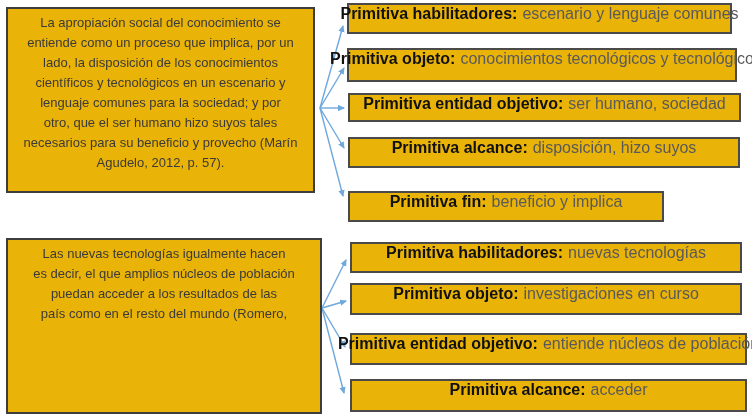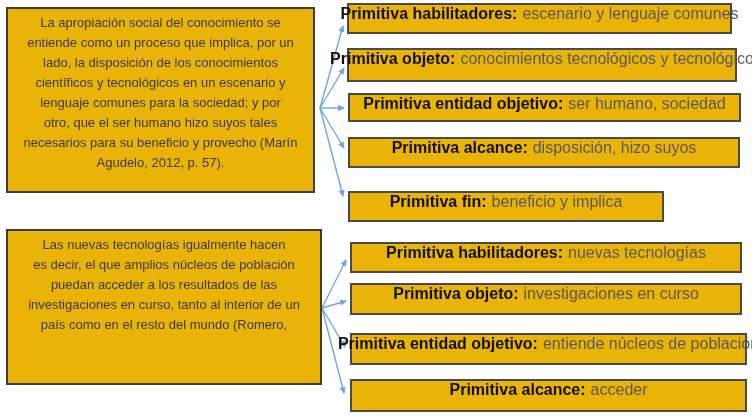--- a/index.html
+++ b/index.html
@@ -113,25 +113,24 @@
   <div class="box prim-box" style="left:348px; top:137px; width:392px; height:31px;">
     <span class="prim-label">Primitiva alcance:</span>
     <span class="prim-value">disposición, hizo suyos</span>
   </div>
 
   <div class="box prim-box" style="left:348px; top:183px; width:316px; height:31px;margin-top:8px;">
     <span class="prim-label">Primitiva fin:</span>
     <span class="prim-value">beneficio y implica</span>
   </div>
 
-  <div class="box source-box" style="left:6px; top:229px; width:316px; height:156px;">
+  <div class="box source-box" style="left:6px; top:238px; width:316px; height:176px;">
     <div class="line">Las nuevas tecnologías igualmente hacen</div>
     <div class="line">es decir, el que amplios núcleos de población</div>
     <div class="line">puedan acceder a los resultados de las</div>
-    <div class="line">investigaciones en curso, tanto al interior de un</div>
     <div class="line">país como en el resto del mundo (Romero,</div>
   </div>
 
   <div class="box prim-box" style="left:350px; top:242px; width:392px; height:31px;">
     <span class="prim-label">Primitiva habilitadores:</span>
     <span class="prim-value">nuevas tecnologías</span>
   </div>
 
   <div class="box prim-box" style="left:350px; top:283px; width:392px; height:32px;">
     <span class="prim-label">Primitiva objeto:</span>

